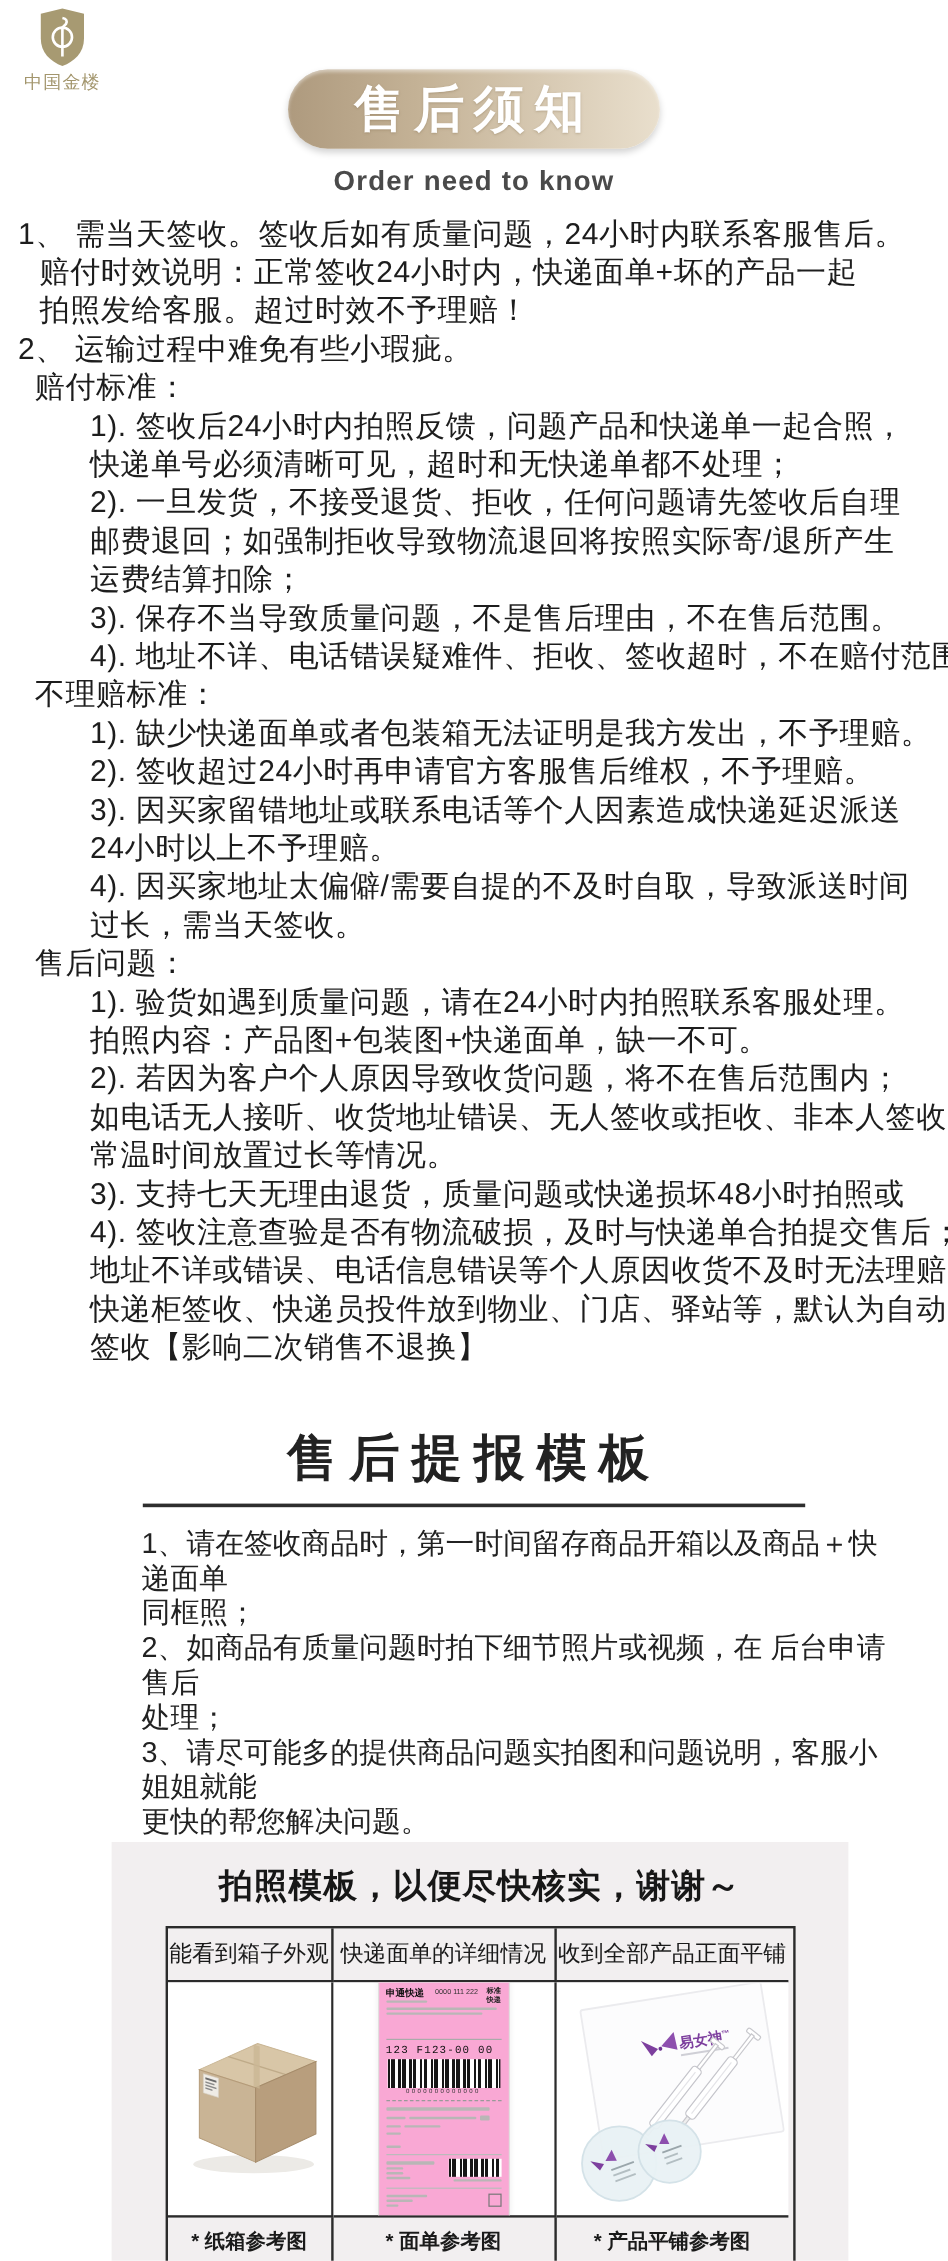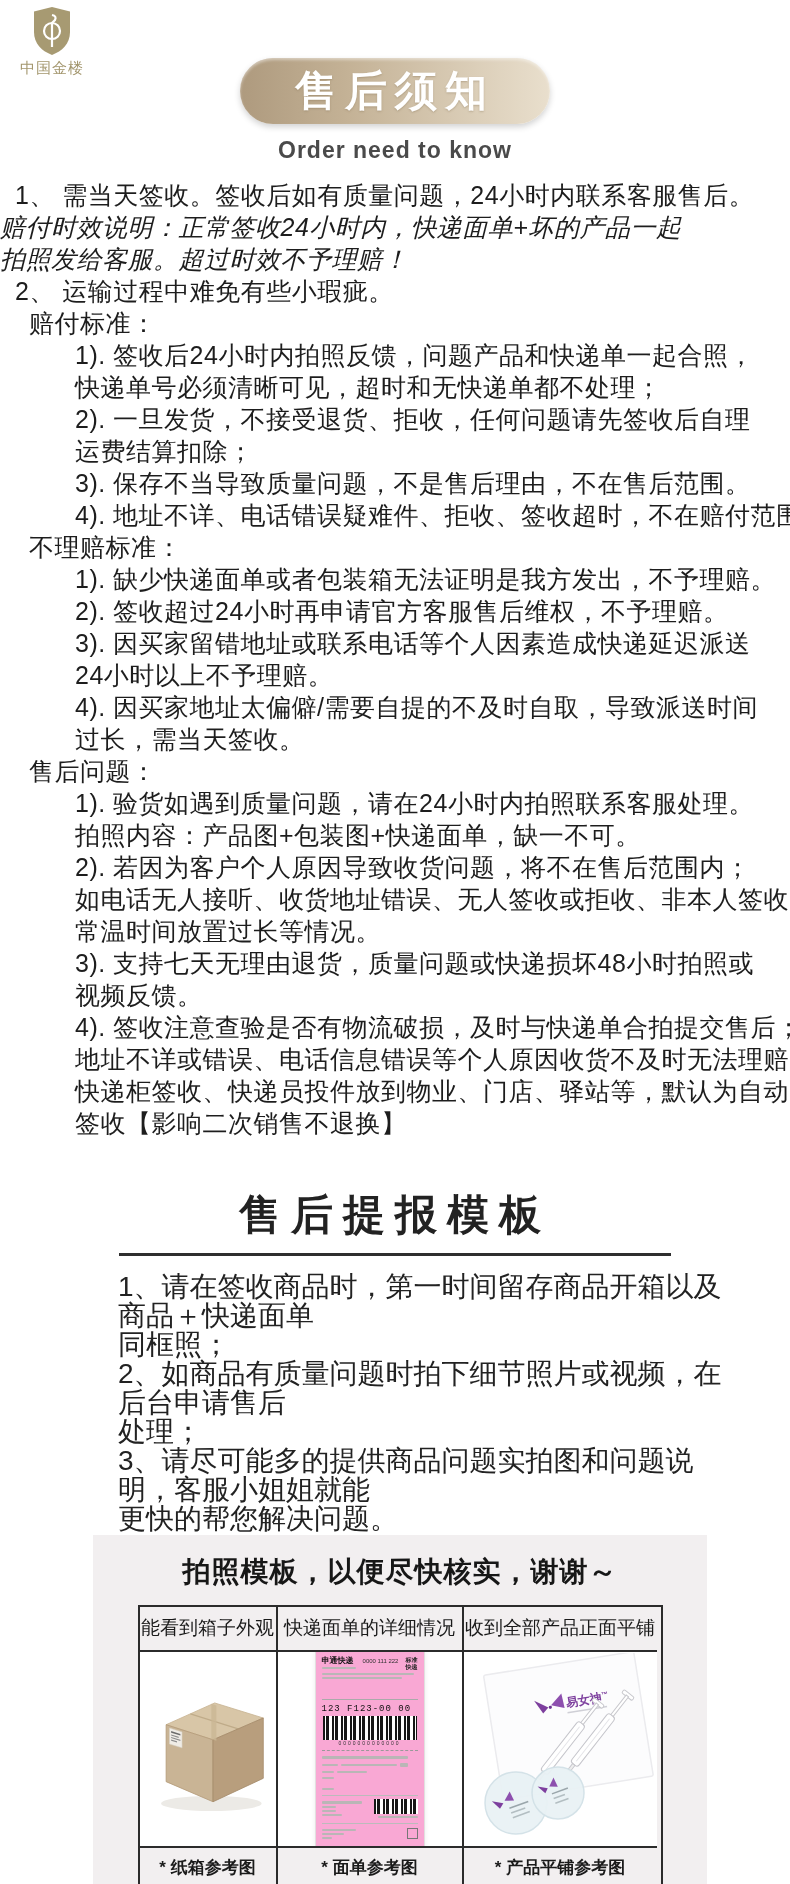--- a/index.html
+++ b/index.html
@@ -17,27 +17,27 @@
     background:linear-gradient(90deg,#ae9a7e 0%,#c4b296 35%,#e9dfcd 100%);
     box-shadow:0 3px 6px rgba(0,0,0,.18), inset 0 2px 3px rgba(255,255,255,.45);
     display:flex;align-items:center;justify-content:center;
   }
   .banner-title{font-size:42px;font-weight:bold;color:#ffffff;letter-spacing:8px;text-shadow:0 1px 2px rgba(120,100,70,.35);}
   .subtitle{margin-top:13px;text-align:center;font-size:23px;line-height:26px;color:#4a4a4a;font-weight:bold;letter-spacing:1px;}
   
   .notice{margin-top:16px;font-size:25px;line-height:32px;letter-spacing:.5px;color:#1d1d1d;}
   .nl{white-space:nowrap;}
   .nl.a{padding-left:15px;}
-  .nl.b{font-style:italic;}
+  .nl.b{padding-left:33px;}
   .nl.h{padding-left:29px;}
   .nl.s{padding-left:75px;}
   
   .sec2-title{margin-top:50px;text-align:center;font-size:42px;line-height:52px;font-weight:bold;letter-spacing:10px;color:#222;}
   .sec2-hr{margin:12px auto 0;width:552px;height:3px;background:#2e2e2e;}
-  .sec2-list{margin-top:16px;padding-left:118px;padding-right:50px;font-size:28px;line-height:29px;color:#222;}
+  .sec2-list{margin-top:16px;padding-left:118px;padding-right:50px;font-size:24px;line-height:29px;color:#222;}
   
   .photo-box{margin:2px 0 0 93px;width:614px;box-sizing:border-box;background:#f2eff0;padding:20px 0 26px;}
   .pb-title{text-align:center;font-size:28px;line-height:34px;font-weight:bold;color:#171717;letter-spacing:1px;}
   .pb-table{margin:16px auto 0;width:521px;border:2px solid #2b2b2b;display:grid;grid-template-columns:138px 186px 193px;background:#f2eff0;}
   .pb-cell{box-sizing:border-box;text-align:center;}
   .pb-cell.c1,.pb-cell.c2{border-right:2px solid #2b2b2b;}
   .pb-th{padding:8px 0 9px;font-size:19px;font-weight:normal;color:#1a1a1a;border-bottom:2px solid #2b2b2b;}
   .pb-img{height:196px;background:#ffffff;border-bottom:2px solid #2b2b2b;display:flex;align-items:center;justify-content:center;overflow:hidden;}
   .pb-cap{padding:8px 0 9px;font-size:17px;font-weight:bold;color:#1a1a1a;}
   
@@ -77,38 +77,38 @@
 
 <div class="notice" id="notice">
     <div class="nl a">1、 需当天签收。签收后如有质量问题，24小时内联系客服售后。</div>
     <div class="nl b">赔付时效说明：正常签收24小时内，快递面单+坏的产品一起</div>
     <div class="nl b">拍照发给客服。超过时效不予理赔！</div>
     <div class="nl a">2、 运输过程中难免有些小瑕疵。</div>
     <div class="nl h">赔付标准：</div>
     <div class="nl s">1). 签收后24小时内拍照反馈，问题产品和快递单一起合照，</div>
     <div class="nl s">快递单号必须清晰可见，超时和无快递单都不处理；</div>
     <div class="nl s">2). 一旦发货，不接受退货、拒收，任何问题请先签收后自理</div>
+    <div class="nl s">邮费退回；如强制拒收导致物流退回将按照实际寄/退所产生</div>
     <div class="nl s">运费结算扣除；</div>
     <div class="nl s">3). 保存不当导致质量问题，不是售后理由，不在售后范围。</div>
     <div class="nl s">4). 地址不详、电话错误疑难件、拒收、签收超时，不在赔付范围。</div>
     <div class="nl h">不理赔标准：</div>
     <div class="nl s">1). 缺少快递面单或者包装箱无法证明是我方发出，不予理赔。</div>
     <div class="nl s">2). 签收超过24小时再申请官方客服售后维权，不予理赔。</div>
     <div class="nl s">3). 因买家留错地址或联系电话等个人因素造成快递延迟派送</div>
     <div class="nl s">24小时以上不予理赔。</div>
     <div class="nl s">4). 因买家地址太偏僻/需要自提的不及时自取，导致派送时间</div>
     <div class="nl s">过长，需当天签收。</div>
     <div class="nl h">售后问题：</div>
     <div class="nl s">1). 验货如遇到质量问题，请在24小时内拍照联系客服处理。</div>
     <div class="nl s">拍照内容：产品图+包装图+快递面单，缺一不可。</div>
     <div class="nl s">2). 若因为客户个人原因导致收货问题，将不在售后范围内；</div>
     <div class="nl s">如电话无人接听、收货地址错误、无人签收或拒收、非本人签收、</div>
     <div class="nl s">常温时间放置过长等情况。</div>
     <div class="nl s">3). 支持七天无理由退货，质量问题或快递损坏48小时拍照或</div>
-    <div class="nl s">视频反馈。</div>
     <div class="nl s">4). 签收注意查验是否有物流破损，及时与快递单合拍提交售后；</div>
     <div class="nl s">地址不详或错误、电话信息错误等个人原因收货不及时无法理赔；</div>
     <div class="nl s">快递柜签收、快递员投件放到物业、门店、驿站等，默认为自动</div>
     <div class="nl s">签收【影响二次销售不退换】</div>
   </div>
 
 <div class="sec2-title">售后提报模板</div>
 <div class="sec2-hr"></div>
 <div class="sec2-list" id="sec2-list">
     <div>1、请在签收商品时，第一时间留存商品开箱以及商品＋快递面单</div>

